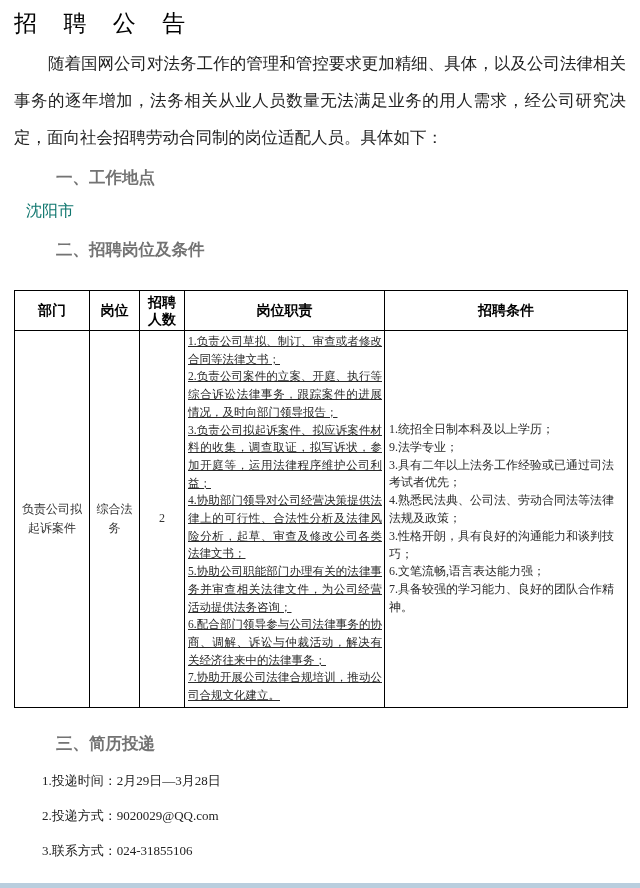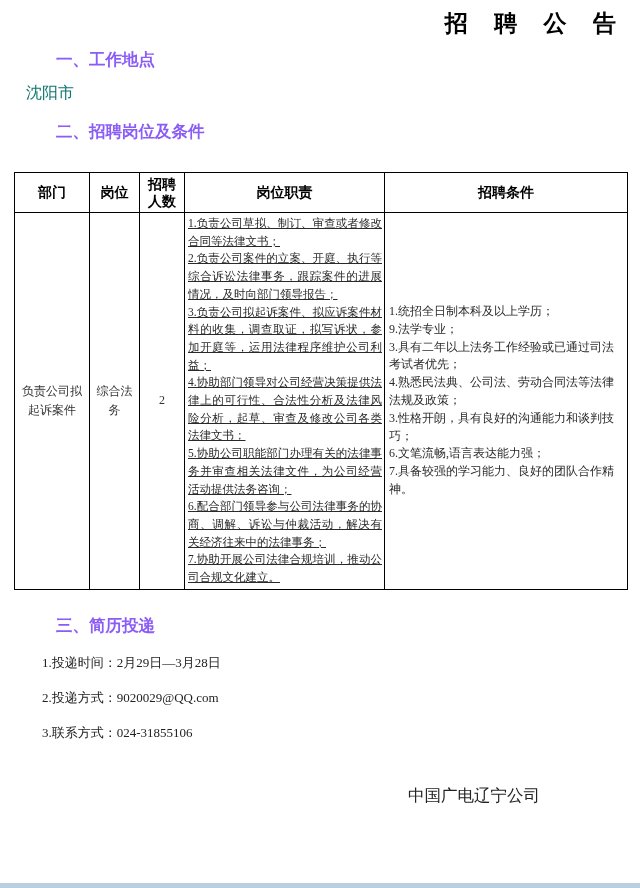--- a/index.html
+++ b/index.html
@@ -8,23 +8,23 @@
     width: 640px;
     height: 888px;
     position: relative;
     font-family: "Liberation Serif", serif;
     color: #1a1a1a;
     overflow: hidden;
   }
   .doc { padding: 6px 14px 0 14px; }
 
   .title {
-    text-align: right;
+    text-align: left;
     font-family: "Liberation Sans", sans-serif;
-    font-weight: bold;
+    font-weight: normal;
     font-size: 23px;
     line-height: 30px;
     color: #000;
     letter-spacing: 10px;
     margin-top: 2px;
   }
 
   .intro {
     margin-top: 7px;
     font-size: 16.5px;
@@ -32,21 +32,21 @@
     text-align: justify;
     text-indent: 34px;
     color: #222;
   }
 
   .sec-heading {
     font-family: "Liberation Sans", sans-serif;
     font-weight: bold;
     font-size: 16.5px;
     line-height: 19px;
-    color: #8b5cf6;
+    color: #737373;
     margin-left: 42px;
   }
   .h1 { margin-top: 12px; }
   .loc {
     font-size: 16px;
     line-height: 19px;
     color: #0f766e;
     margin: 14px 0 0 12px;
   }
   .h2 { margin-top: 20px; }
@@ -129,20 +129,21 @@
     background: #b9cede;
   }
 </style>
 </head>
 <body>
 
 <div class="doc">
 
   <div class="title">招 聘 公 告</div>
 
+  <div class="intro">随着国网公司对法务工作的管理和管控要求更加精细、具体，以及公司法律相关事务的逐年增加，法务相关从业人员数量无法满足业务的用人需求，经公司研究决定，面向社会招聘劳动合同制的岗位适配人员。具体如下：</div>
 
   <div class="sec-heading h1">一、工作地点</div>
   <div class="loc">沈阳市</div>
 
   <div class="sec-heading h2">二、招聘岗位及条件</div>
 
   <table class="recruit">
     <colgroup>
       <col class="c-dept">
         <col class="c-pos">

